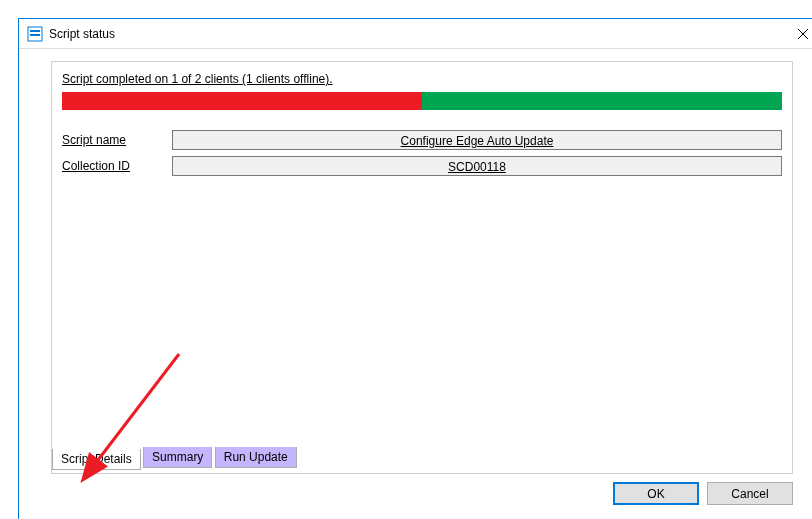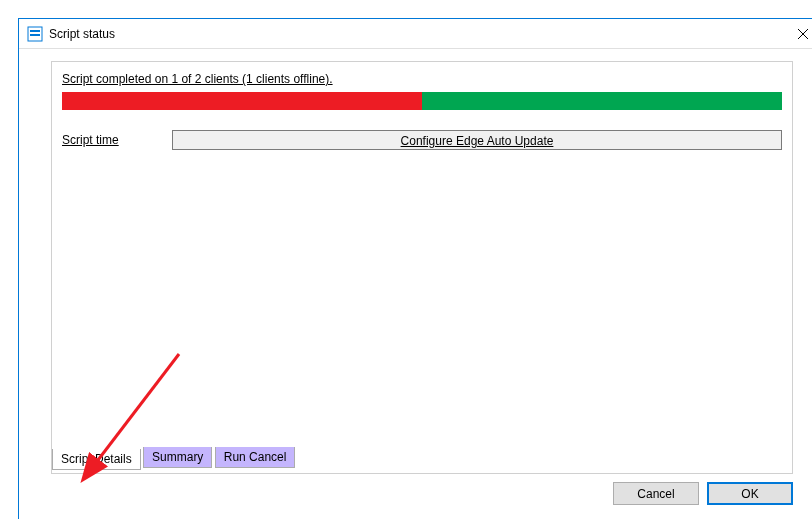--- a/index.html
+++ b/index.html
@@ -175,35 +175,39 @@
   <div class="content">
     <div class="content-inner-border">
       <div class="status-text">Script completed on 1 of 2 clients (1 clients offline).</div>
       <div class="progress">
         <div class="progress-red" style="width:50%"></div>
         <div class="progress-green" style="width:50%"></div>
       </div>
 
       <div class="fields">
         <div class="field-row">
-          <div class="field-label">Script time</div>
+          <div class="field-label">Script name</div>
           <div class="field-value">Configure Edge Auto Update</div>
+        </div>
+        <div class="field-row">
+          <div class="field-label">Collection ID</div>
+          <div class="field-value">SCD00118</div>
         </div>
       </div>
 
       <div class="tabs-wrap">
         <span class="tab-bottom active">Script Details</span>
         <span class="tab-bottom">Summary</span>
-        <span class="tab-bottom">Run Cancel</span>
+        <span class="tab-bottom">Run Update</span>
       </div>
     </div>
 
     <div class="dialog-buttons">
+      <button class="dlg-btn primary">OK</button>
       <button class="dlg-btn">Cancel</button>
-      <button class="dlg-btn primary">OK</button>
     </div>
   </div>
 
   <svg class="arrow-svg" width="120" height="140">
     <defs>
       <marker id="arrowhead" markerWidth="10" markerHeight="8" refX="2" refY="4" orient="auto">
         <polygon points="0 0, 10 4, 0 8" fill="#ed1c24"></polygon>
       </marker>
     </defs>
     <line x1="100" y1="10" x2="16" y2="120" stroke="#ed1c24" stroke-width="3" marker-end="url(#arrowhead)"></line>

